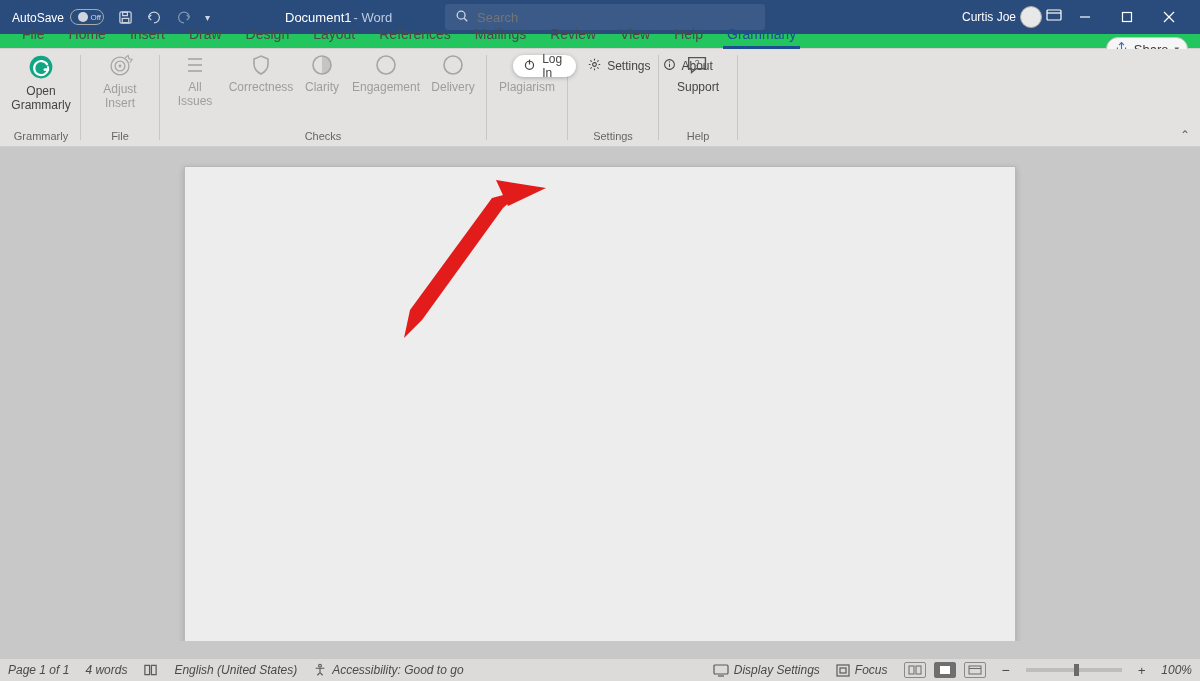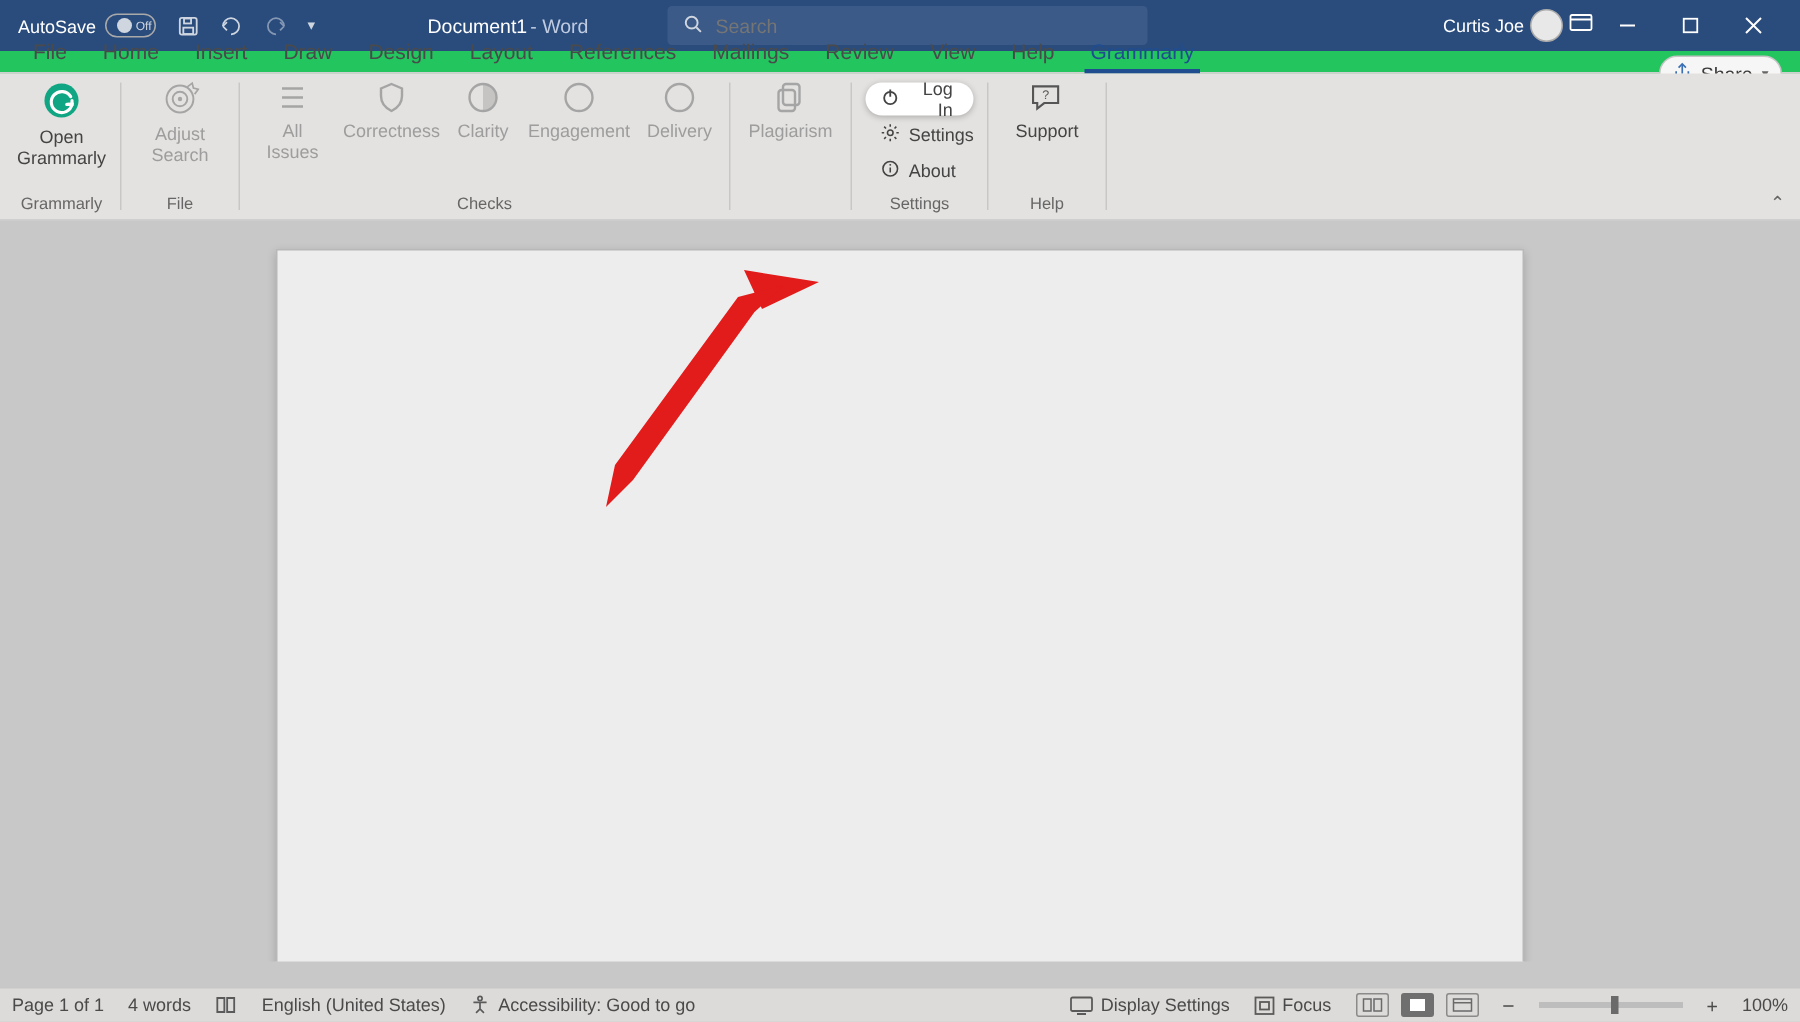--- a/index.html
+++ b/index.html
@@ -26,27 +26,27 @@
   .tab.active::after { content:""; position:absolute; left:8px; right:8px; bottom:-1px; height:3px; background:#1f4d8f;}
   .share { position:absolute; right:12px; top:3px; height:24px; border:1px solid #c4c4c4; background:#f6f6f6; border-radius:12px; display:flex; align-items:center; gap:6px; padding:0 8px; font-size:13px; color:#3a3a3a;}
   .ribbon { height:98px; background:#e4e2e0; display:flex; align-items:stretch; padding:0 10px 0 6px; font-size:12px; color:#444; position:relative; border-bottom:1px solid #cfcfcf;}
   .group { display:flex; flex-direction:column; align-items:center; justify-content:flex-start; padding:4px 6px 0 6px; }
   .group .items { display:flex; gap:10px; align-items:flex-start; height:72px;}
   .group .label { font-size:11px; color:#666; margin-top:auto; padding-bottom:4px;}
   .sep { width:1px; background:#c9c7c5; margin:6px 4px;}
   .bigbtn { display:flex; flex-direction:column; align-items:center; width:58px; gap:4px; color:#444; text-align:center; line-height:1.15;}
   .bigbtn.dim { color:#9d9d9d; }
   .smallrow { display:flex; align-items:center; gap:6px; height:22px; color:#444;}
-  .settings-col { display:flex; flex-direction:column; gap:2px; padding-top:2px;text-align:right;}
+  .settings-col { display:flex; flex-direction:row; gap:2px; padding-top:2px;}
   .login-pill { background:#fff; border-radius:14px; padding:3px 14px 3px 10px; display:flex; align-items:center; gap:6px; box-shadow:0 1px 4px rgba(0,0,0,.25);}
   .collapse-caret { position:absolute; right:10px; bottom:4px; color:#666; }
   .workspace { height: calc(681px - 34px - 32px - 98px - 23px); background:#c8c8c8; display:flex; justify-content:center; position:relative; overflow:hidden;}
   .page { margin-top:19px; width:832px; height:600px; background:#ededed; border:1px solid #b8b8b8; box-shadow:0 2px 6px rgba(0,0,0,.18);}
   .arrow { position:absolute; left:398px; top:33px; }
-  .statusbar { position:absolute; bottom:0; left:0; right:0; height:23px; background:#dddbd9; border-top:1px solid #c7c7c7; display:flex; align-items:center; font-size:12px; color:#4a4a4a; padding:0 8px; gap:16px;}
+  .statusbar { position:absolute; bottom:0; left:0; right:0; height:23px; background:#dddbd9; border-top:1px solid #c7c7c7; display:flex; align-items:center; font-size:12px; color:#4a4a4a; padding:0 8px; gap:16px;font-style:italic;}
   .statusbar .spacer { flex:1;}
   .statusbar .iconbtn { display:flex; align-items:center; gap:5px;}
   .zoom-slider { width:96px; height:4px; background:#bdbdbd; position:relative;}
   .zoom-slider .thumb { position:absolute; left:50%; top:-4px; width:5px; height:12px; background:#6a6a6a;}
   .views { display:flex; align-items:center; gap:8px;}
   .viewbox { width:22px; height:16px; border:1px solid #8a8a8a; border-radius:2px; display:flex; align-items:center; justify-content:center;}
   .viewbox.active { background:#6f6f6f; border-color:#6f6f6f;}
 </style>
 </head>
 <body>
@@ -160,21 +160,21 @@
 
   <div class="group">
     <div class="items">
       <div class="bigbtn dim">
         <svg width="26" height="26" viewBox="0 0 32 32">
             <circle cx="16" cy="16" r="11" fill="none" stroke="#a5a5a5" stroke-width="1.6"></circle>
             <circle cx="16" cy="16" r="6" fill="none" stroke="#a5a5a5" stroke-width="1.6"></circle>
             <circle cx="16" cy="16" r="1.8" fill="#a5a5a5"></circle>
             <path d="M22 6l4-3 1 4 4 1-3 4" fill="none" stroke="#a5a5a5" stroke-width="1.4"></path>
           </svg>
-        <span>Adjust Search</span>
+        <span>Adjust Insert</span>
       </div>
     </div>
     <div class="label">File</div>
   </div>
   <div class="sep"></div>
 
   <div class="group" style="min-width:290px;">
     <div class="items">
       <div class="bigbtn dim" style="width:50px">
         <svg width="24" height="24" viewBox="0 0 24 24" fill="none" stroke="#a5a5a5" stroke-width="1.6">

